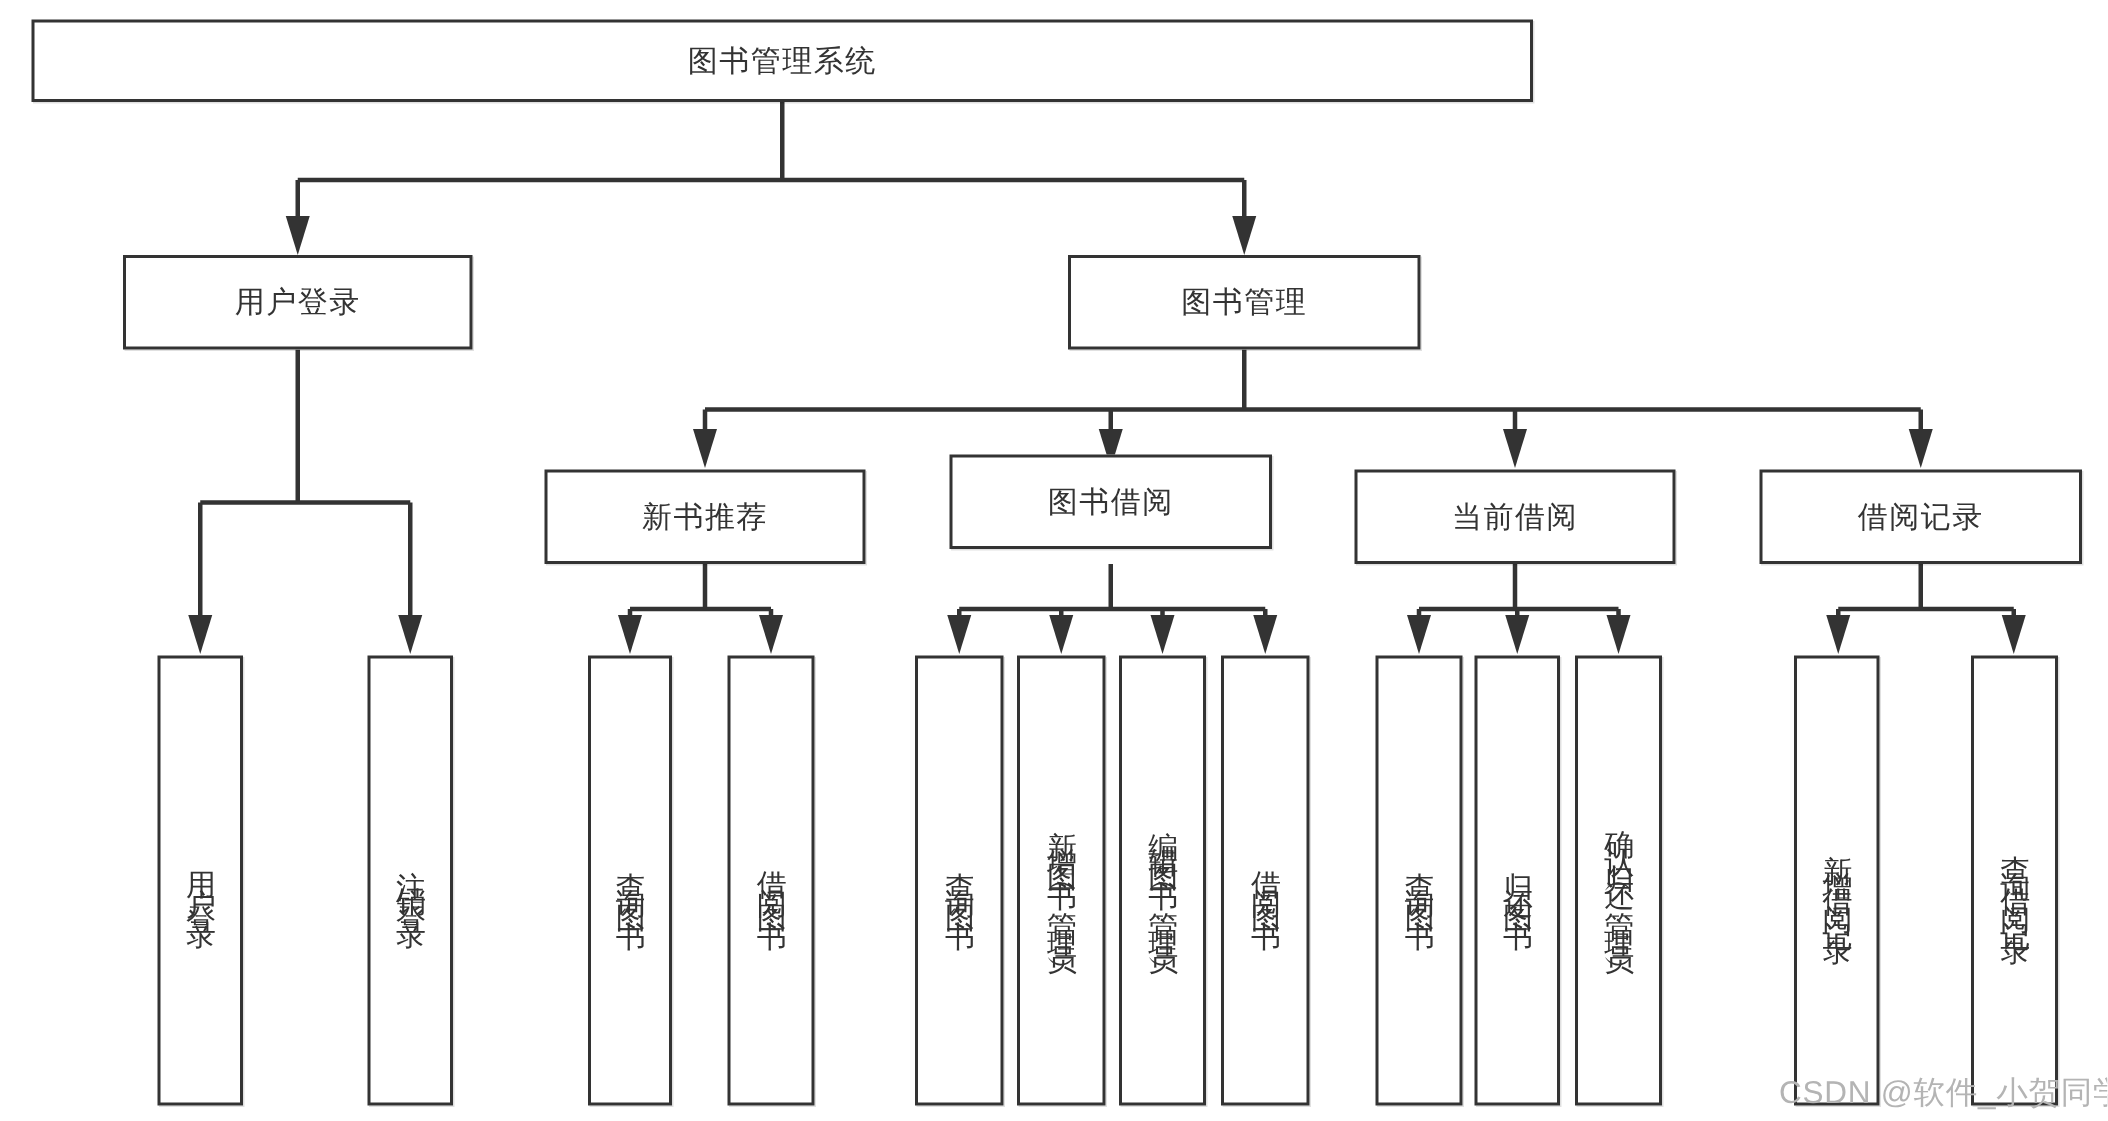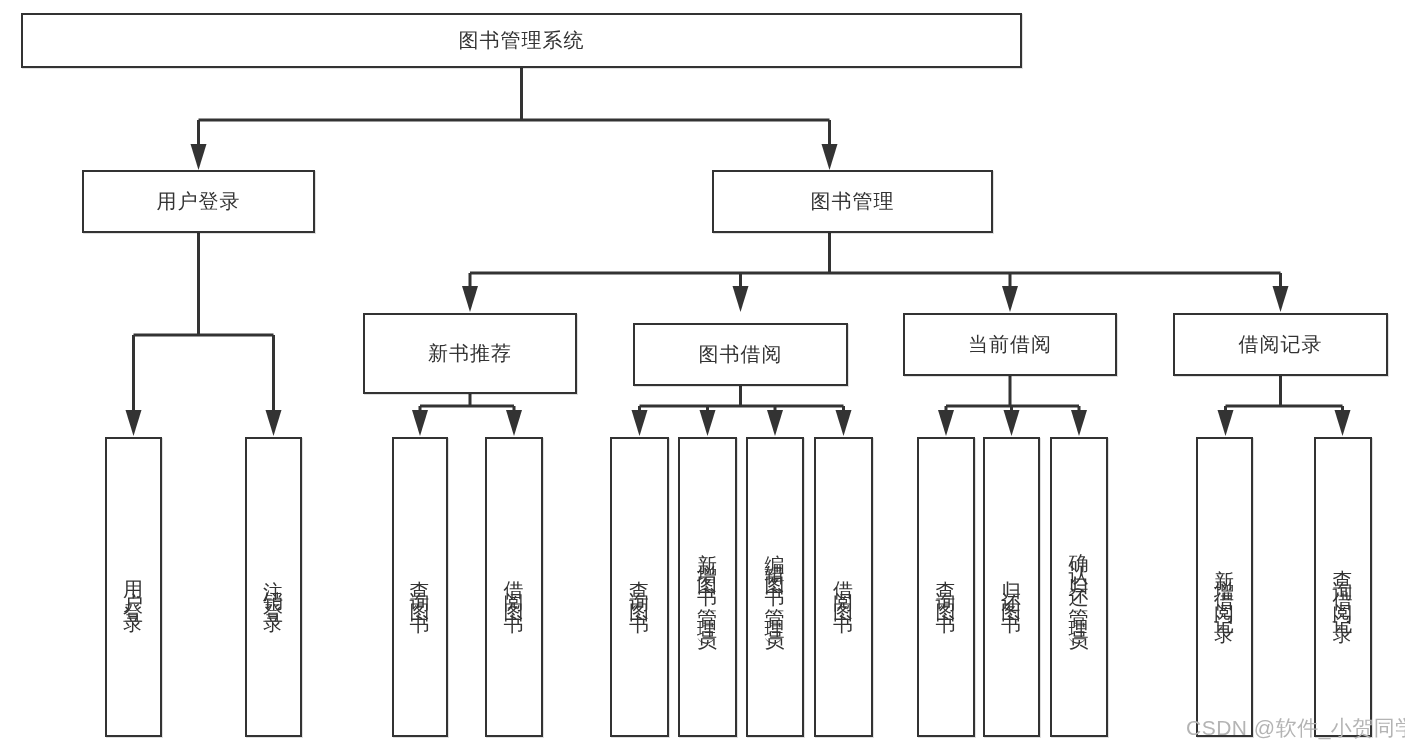--- a/index.html
+++ b/index.html
@@ -118,28 +118,28 @@
     </g>
   </svg>
 
   <div class="node h" style="left:21px;top:13px;width:1001px;height:55px">
     <span>图书管理系统</span>
   </div>
 
   <div class="node h" style="left:82px;top:170px;width:233px;height:63px">
     <span>用户登录</span>
   </div>
-  <div class="node h" style="left:712px;top:170px;width:281px;height:63px">
+  <div class="node h" style="left:712px;top:170px;width:235px;height:63px">
     <span>图书管理</span>
   </div>
 
-  <div class="node h" style="left:363px;top:313px;width:214px;height:81px">
+  <div class="node h" style="left:363px;top:313px;width:214px;height:63px">
     <span>新书推荐</span>
   </div>
-  <div class="node h" style="left:633px;top:323px;width:215px;height:63px">
+  <div class="node h" style="left:633px;top:303px;width:215px;height:63px">
     <span>图书借阅</span>
   </div>
   <div class="node h" style="left:1173px;top:313px;width:215px;height:63px">
     <span>借阅记录</span>
   </div>
   <div class="node h" style="left:903px;top:313px;width:214px;height:63px">
     <span>当前借阅</span>
   </div>
 
   <div class="node v" style="left:105px;top:437px;width:57px;height:300px">

